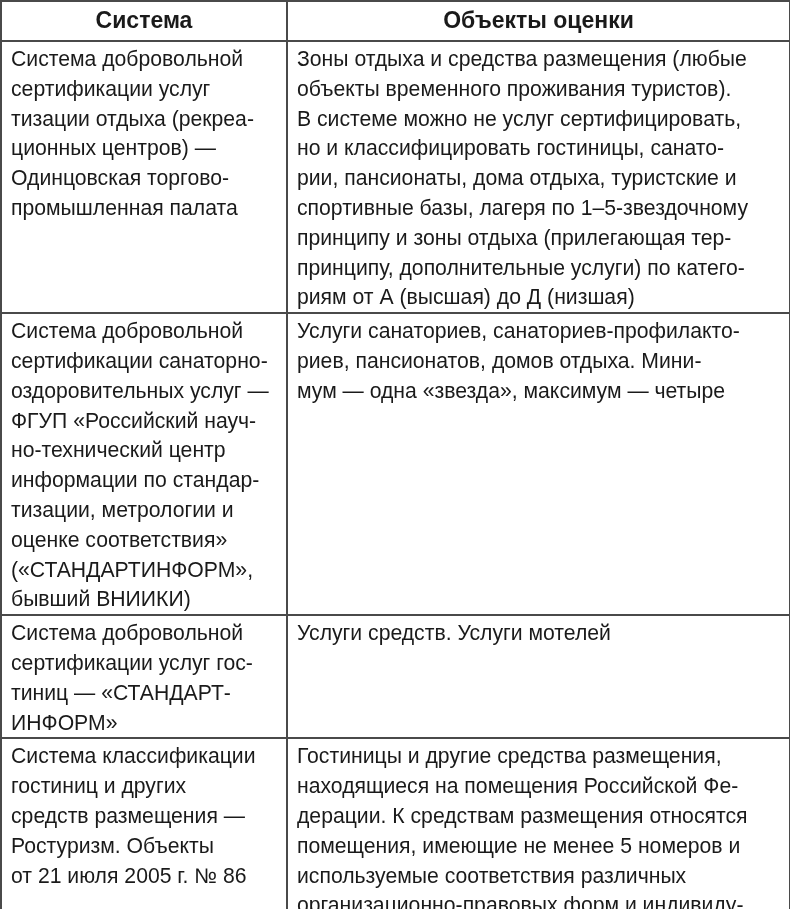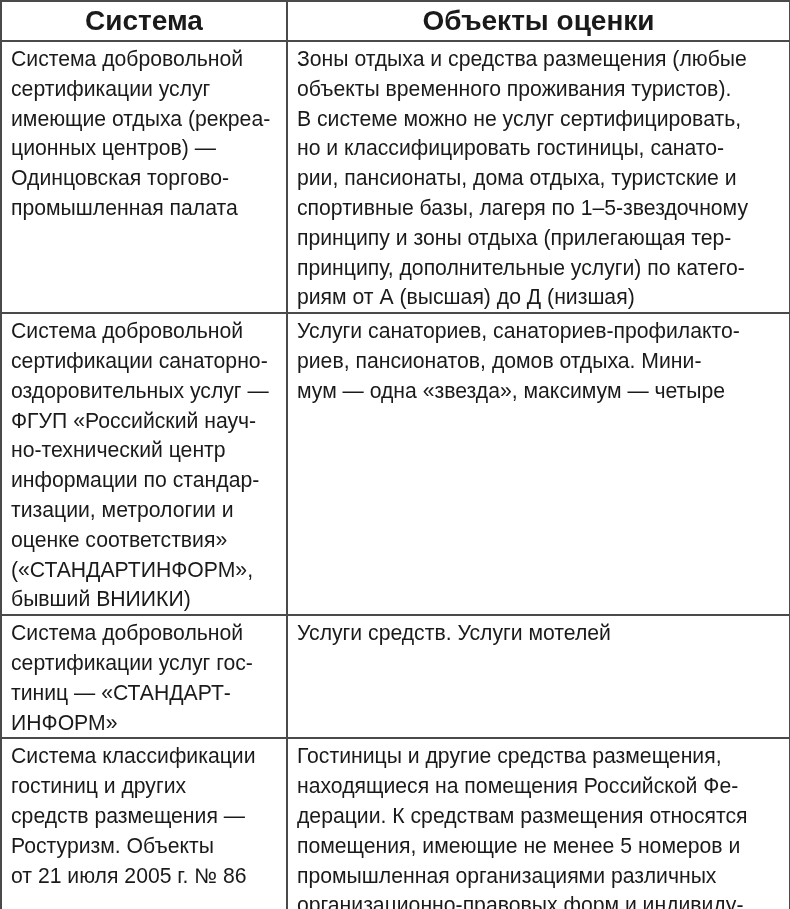--- a/index.html
+++ b/index.html
@@ -28,21 +28,21 @@
       line-height: 29.8px;
       text-align: left;
       font-weight: normal;
     }
     table.doc-table th {
       font-weight: bold;
       text-align: center;
       height: 38px;
       vertical-align: middle;
       padding: 0 14px;
-      font-size: 28px;
+      font-size: 23px;
     }
     col.c1 { width: 286px; }
     col.c2 { width: 503px; }
     .cell-text {
       padding-top: 2px;
       display: block;
     }
     .line { display: block; white-space: nowrap; }
     tr.r1 td { height: 244px; }
     tr.r2 td { height: 270px; }
@@ -62,21 +62,21 @@
       <th>Система</th>
       <th>Объекты оценки</th>
     </tr>
   </thead>
   <tbody>
     <tr class="r1">
       <td>
         <span class="cell-text">
           <span class="line">Система добровольной</span>
           <span class="line">сертификации услуг</span>
-          <span class="line">имеющие отдыха (рекреа-</span>
+          <span class="line">тизации отдыха (рекреа-</span>
           <span class="line">ционных центров) —</span>
           <span class="line">Одинцовская торгово-</span>
           <span class="line">промышленная палата</span>
         </span>
       </td>
       <td>
         <span class="cell-text">
           <span class="line">Зоны отдыха и средства размещения (любые</span>
           <span class="line">объекты временного проживания туристов).</span>
           <span class="line">В системе можно не услуг сертифицировать,</span>
@@ -136,20 +136,20 @@
           <span class="line">Ростуризм. Объекты</span>
           <span class="line">от 21 июля 2005 г. № 86</span>
         </span>
       </td>
       <td>
         <span class="cell-text">
           <span class="line">Гостиницы и другие средства размещения,</span>
           <span class="line">находящиеся на помещения Российской Фе-</span>
           <span class="line">дерации. К средствам размещения относятся</span>
           <span class="line">помещения, имеющие не менее 5 номеров и</span>
-          <span class="line">промышленная организациями различных</span>
+          <span class="line">используемые соответствия различных</span>
           <span class="line">организационно-правовых форм и индивиду-</span>
 
         </span>
       </td>
     </tr>
   </tbody>
 </table>
 
 </body></html>

